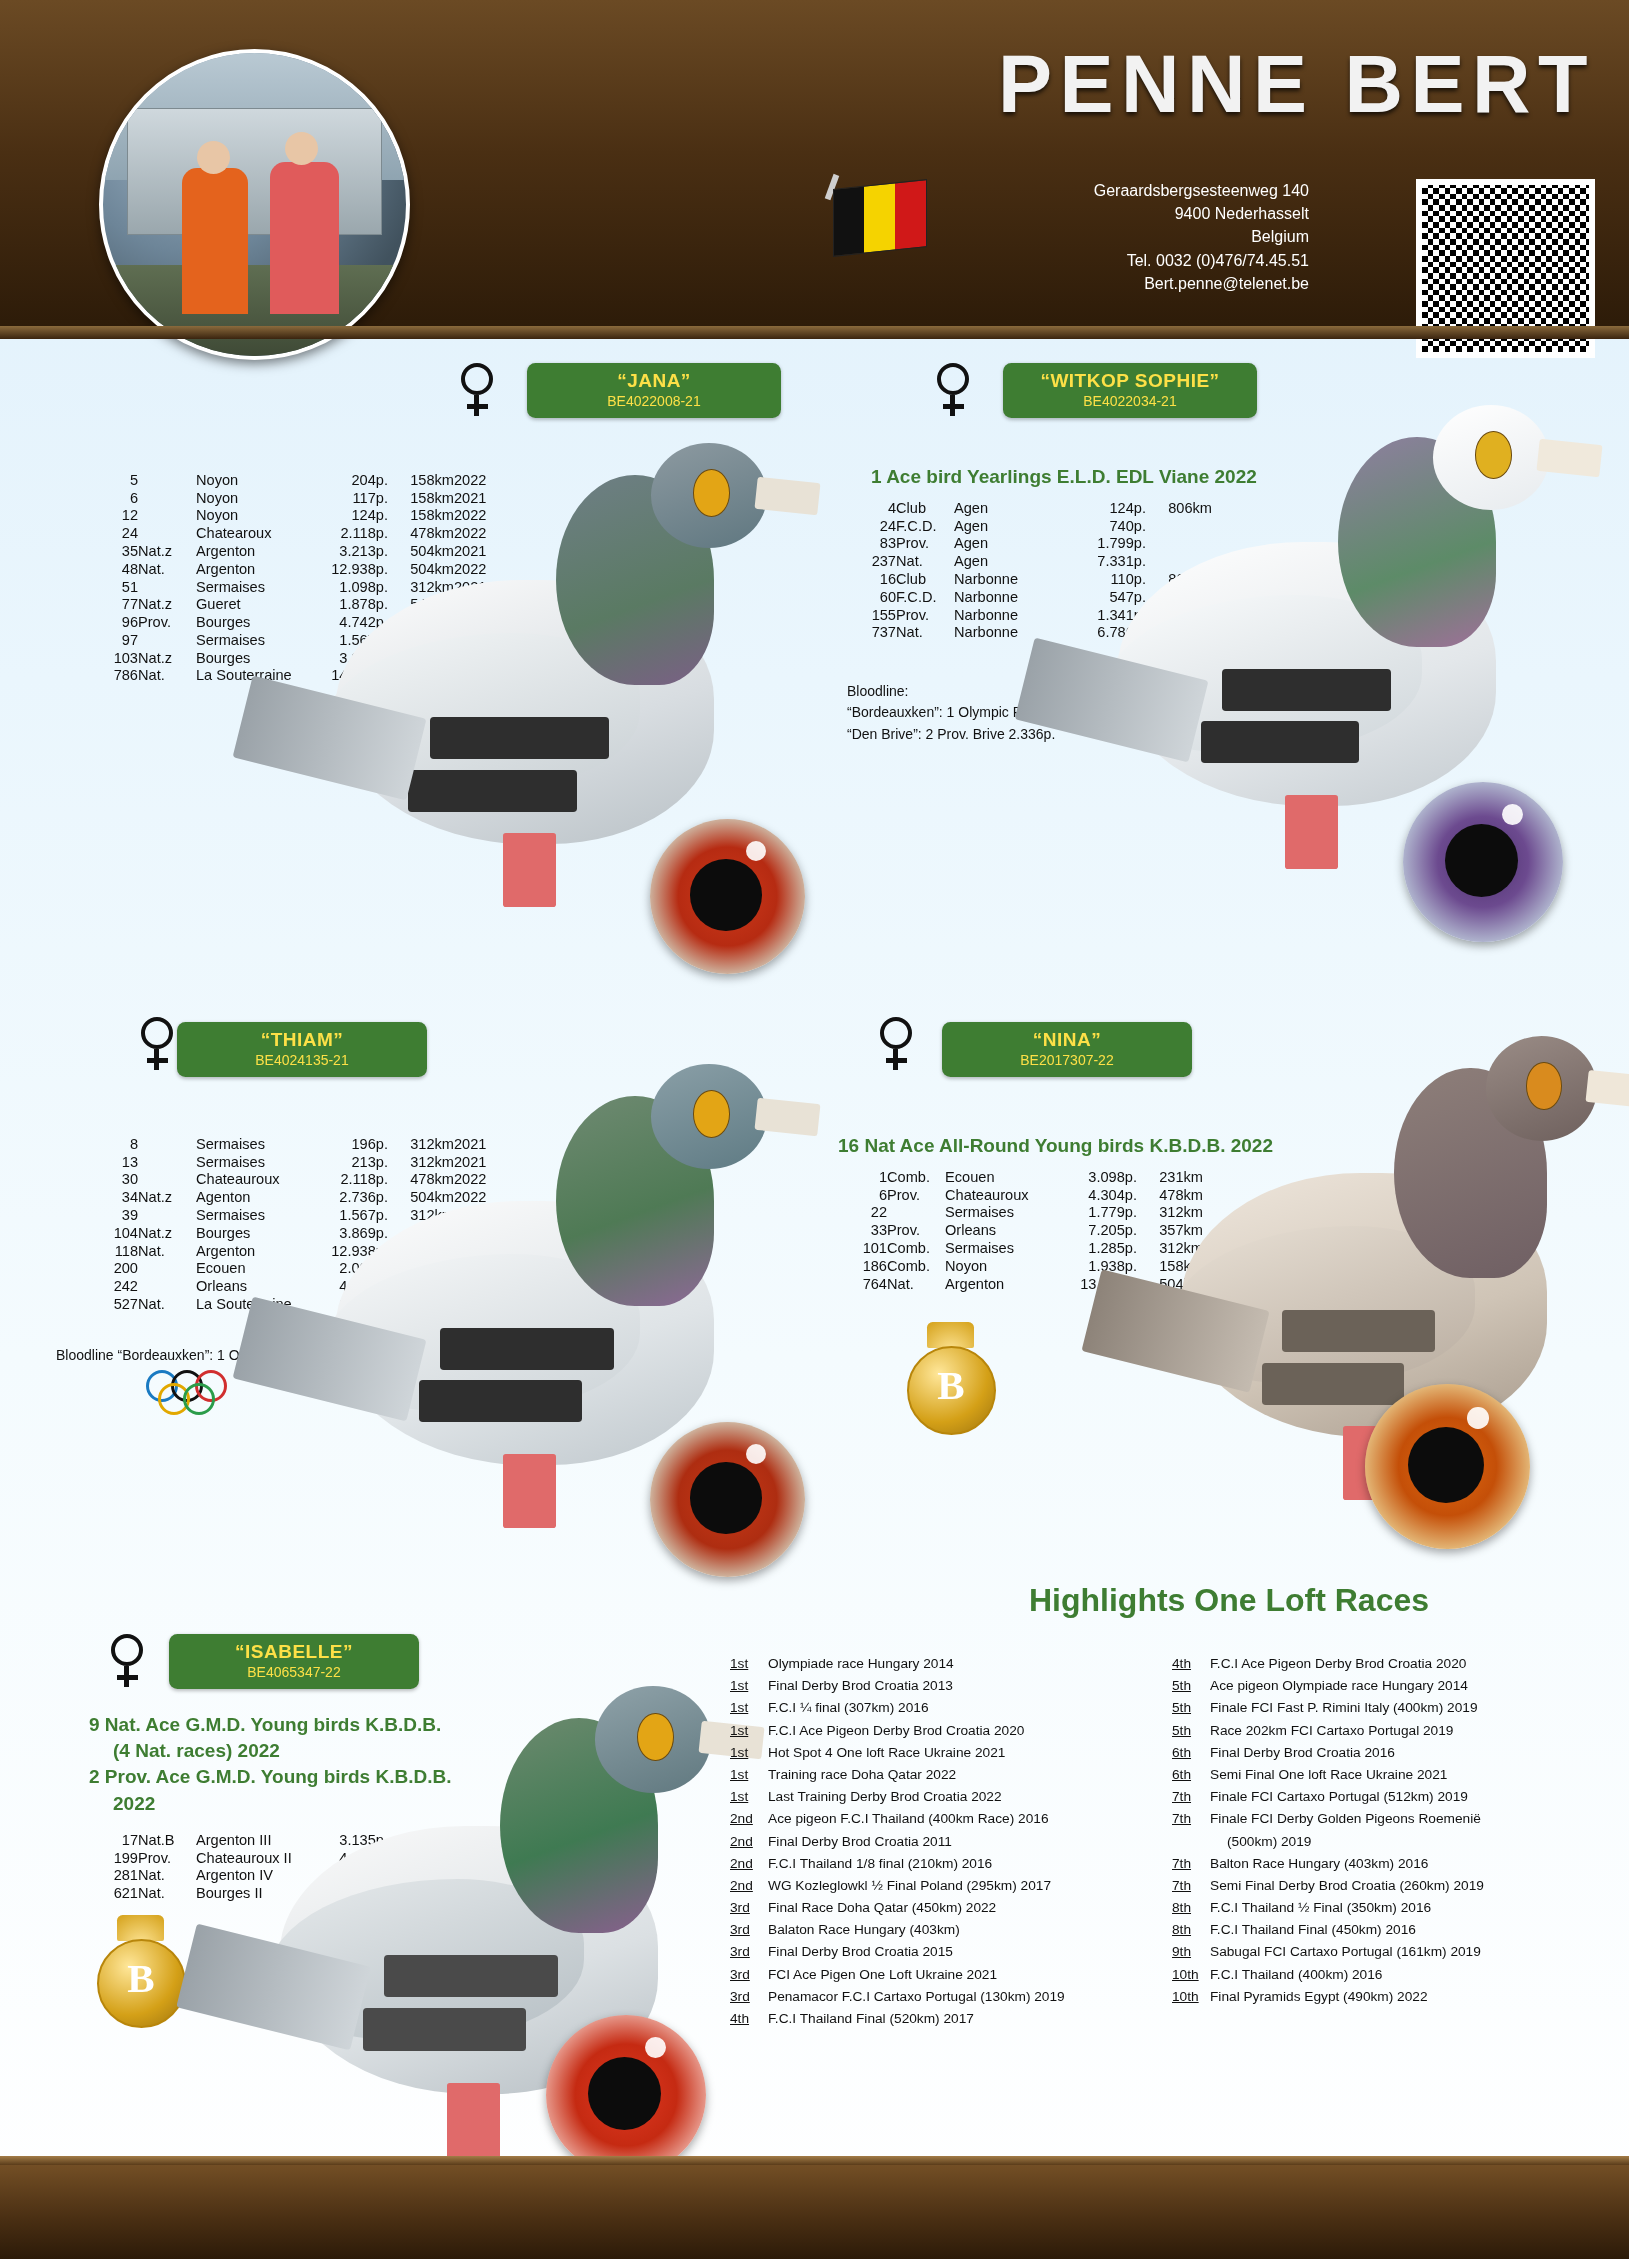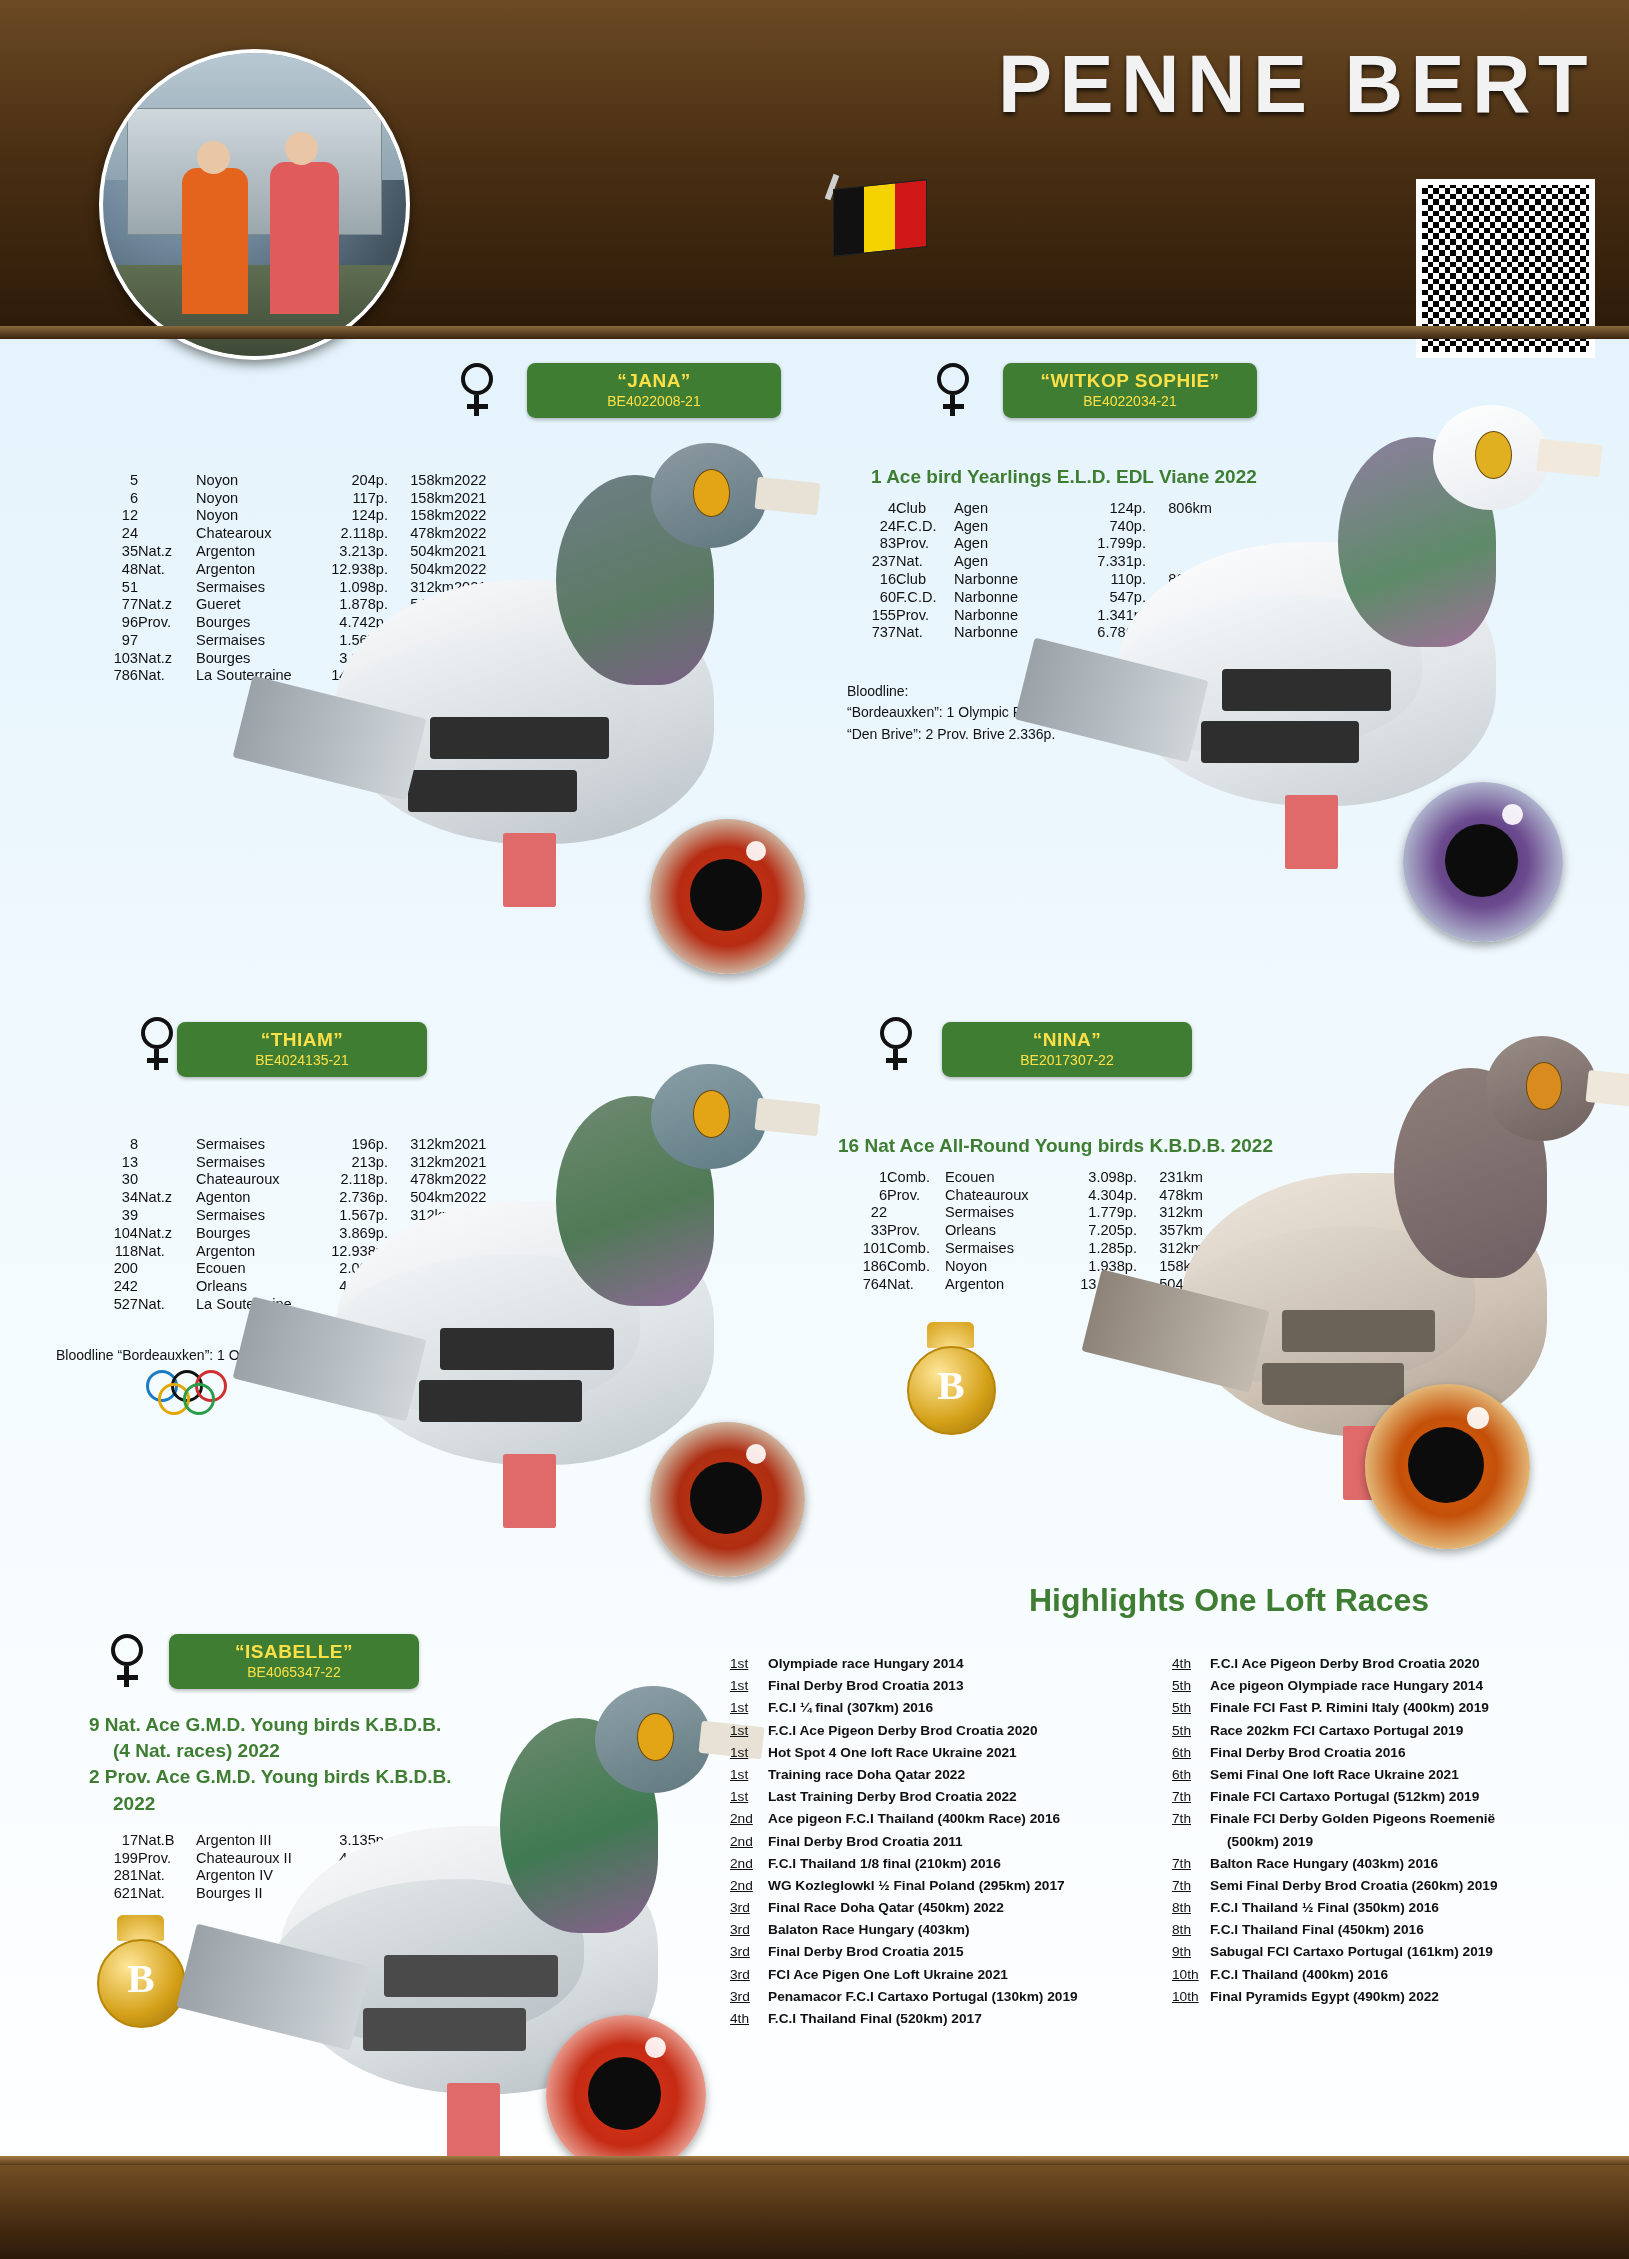--- a/index.html
+++ b/index.html
@@ -124,21 +124,21 @@
   .medal .crown{position:absolute;left:28px;top:3.8px;width:47px;height:26px;
     background:radial-gradient(circle at 50% 120%, #ffe79a, #d4a017);border-radius:5.6px 5.6px 1.9px 1.9px;}
   .medal .letter{position:absolute;left:0;top:43px;width:104px;text-align:center;font-size:41px;font-weight:bold;color:#fff;font-family:"Liberation Serif",serif;}
 
   
   .hl-title{ position:absolute; left:871px; top:1582px; width:716px; text-align:center;
     font-size:32px; font-weight:bold; color:#3e7d32;}
   .hl-col{position:absolute; font-size:13.7px; color:#111; line-height:1.62;}
   .hl-col .row{display:flex;}
   .hl-col .rk{width:38px; flex:none;text-decoration:underline;}
-  .hl-col .tx{flex:1;font-weight:bold;}
+  .hl-col .tx{flex:1;}
 
   
   .footer{position:absolute;left:0;bottom:0;width:1629px;height:104px;
     background:linear-gradient(180deg,#7a5428 0%, #4a2f13 60%, #2b1a08 100%);}
   .footer:before{content:"";position:absolute;left:0;top:0;width:100%;height:9.4px;
     background:linear-gradient(180deg,#a37c47,#5a3c1a);}
 </style>
 </head>
 <body>
 
@@ -150,20 +150,27 @@
         <div class="bldg"></div>
         <div class="ground"></div>
       <div class="man1"></div>
         <div class="man2"></div>
       <div class="h1"></div>
         <div class="h2"></div>
     </div>
     <div class="brand">PENNE BERT</div>
     <div class="flagpole"></div>
     <div class="flag"></div>
+    <div class="addr">
+      <div>Geraardsbergsesteenweg 140</div>
+      <div>9400 Nederhasselt</div>
+      <div>Belgium</div>
+      <div>Tel. 0032 (0)476/74.45.51</div>
+      <div>Bert.penne@telenet.be</div>
+    </div>
     <div class="qr">
         <i></i>
       </div>
   </div>
 
   <div class="venus" style="left:461px; top:363px;">
     <div class="c"></div>
       <div class="v"></div>
       <div class="h"></div>
   </div>

